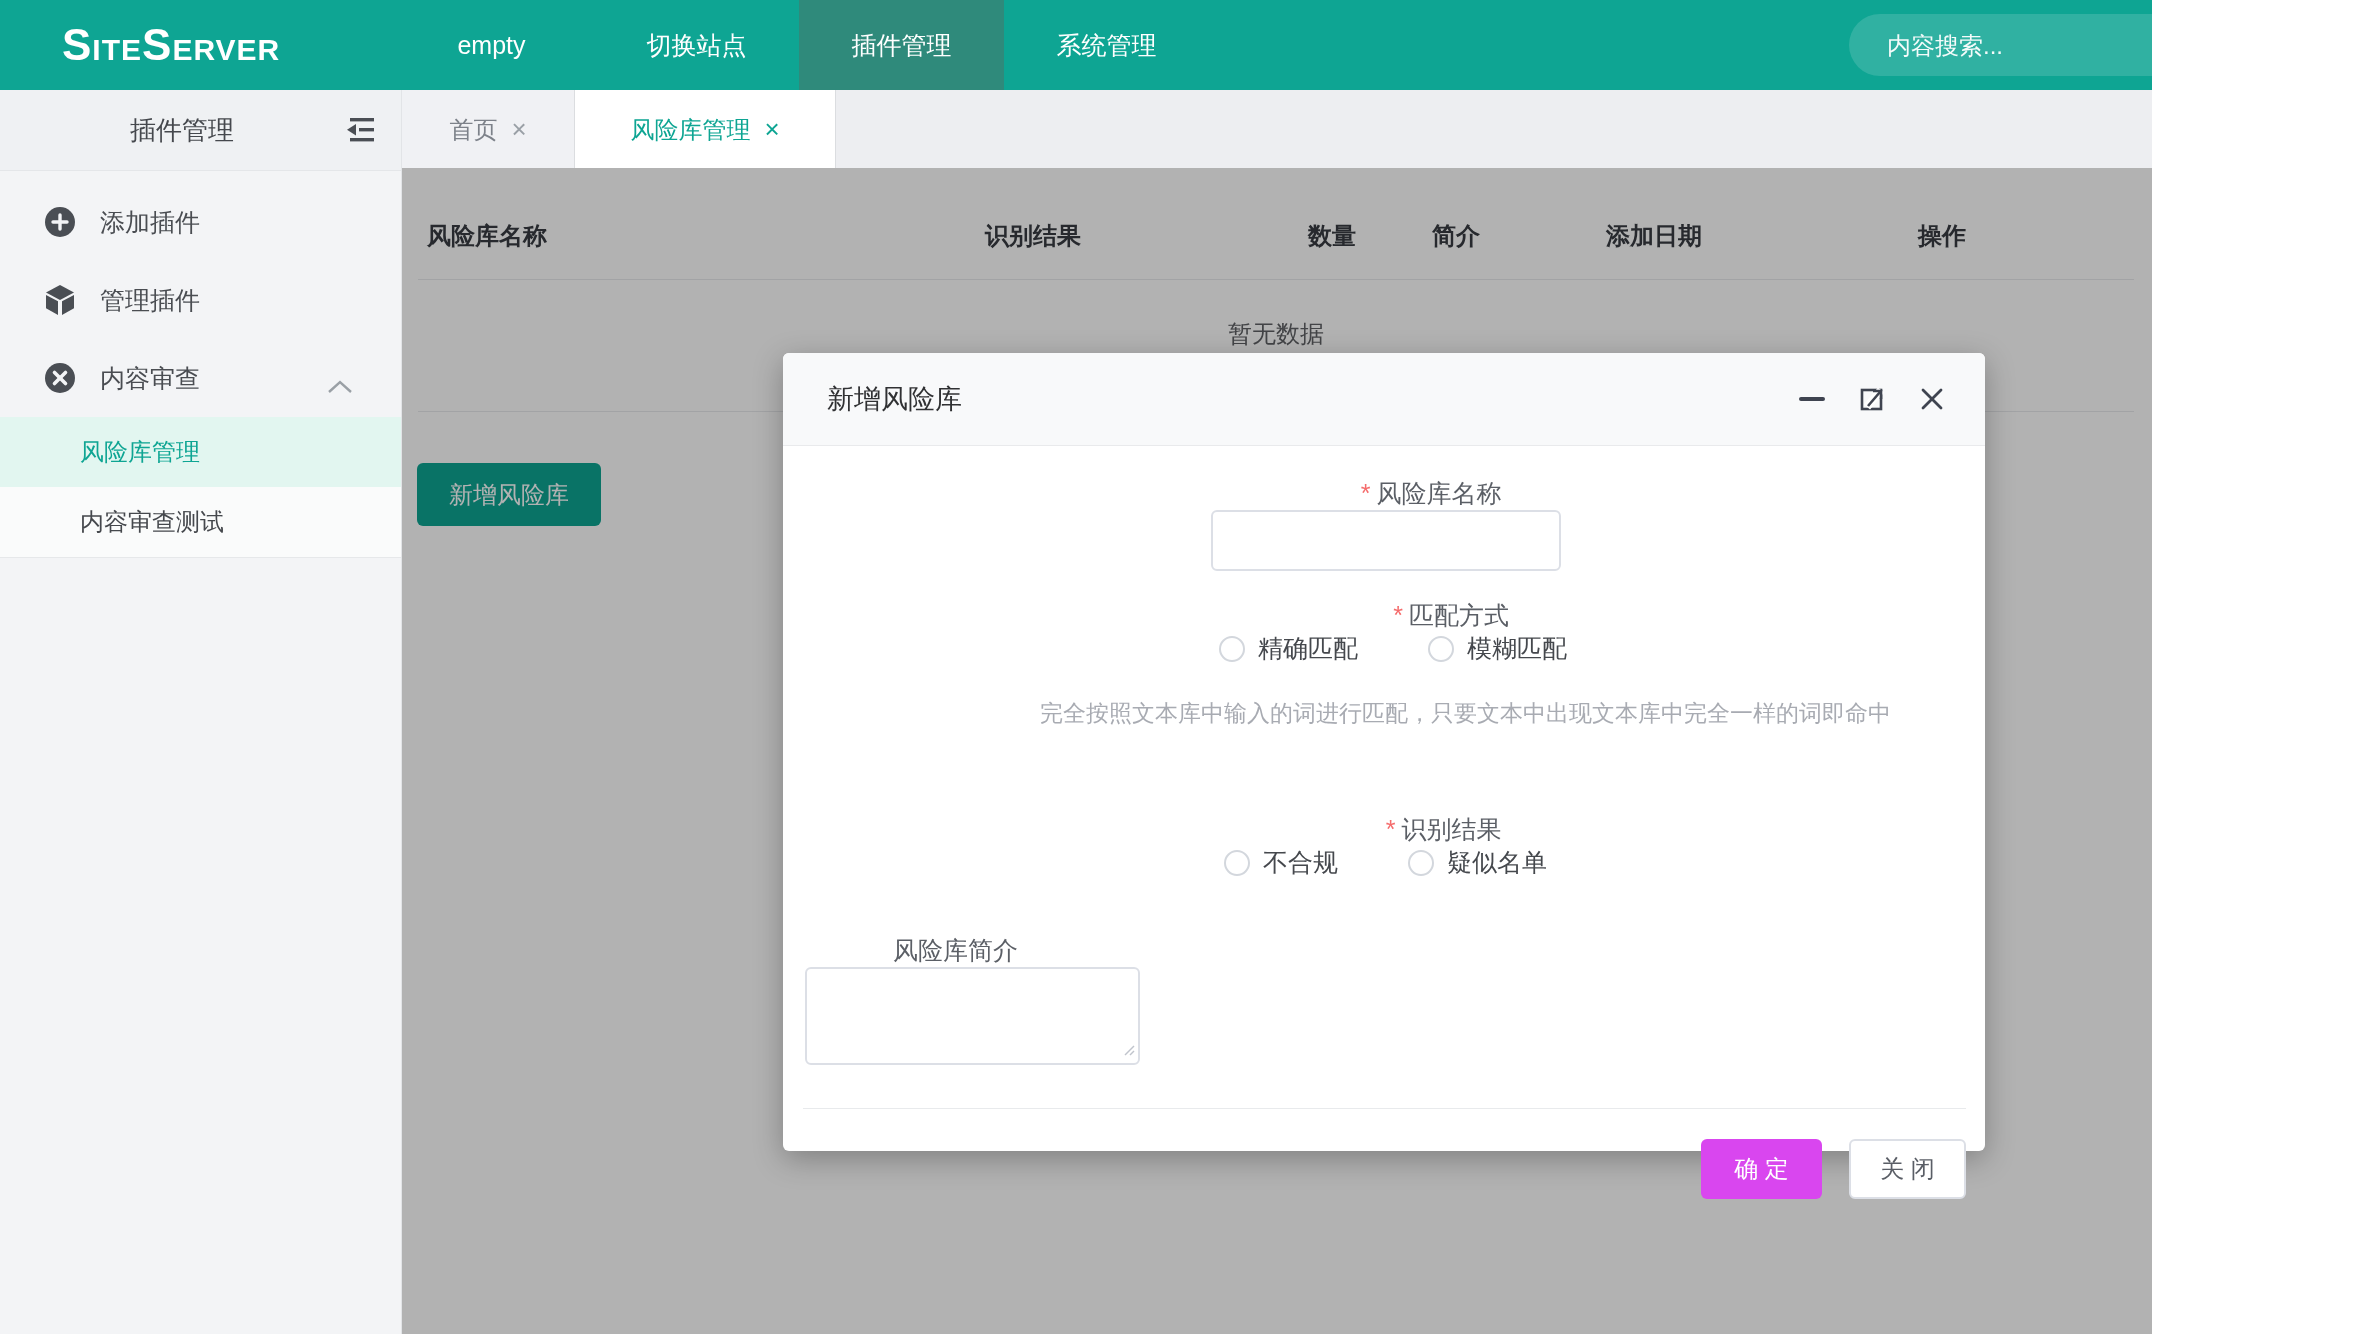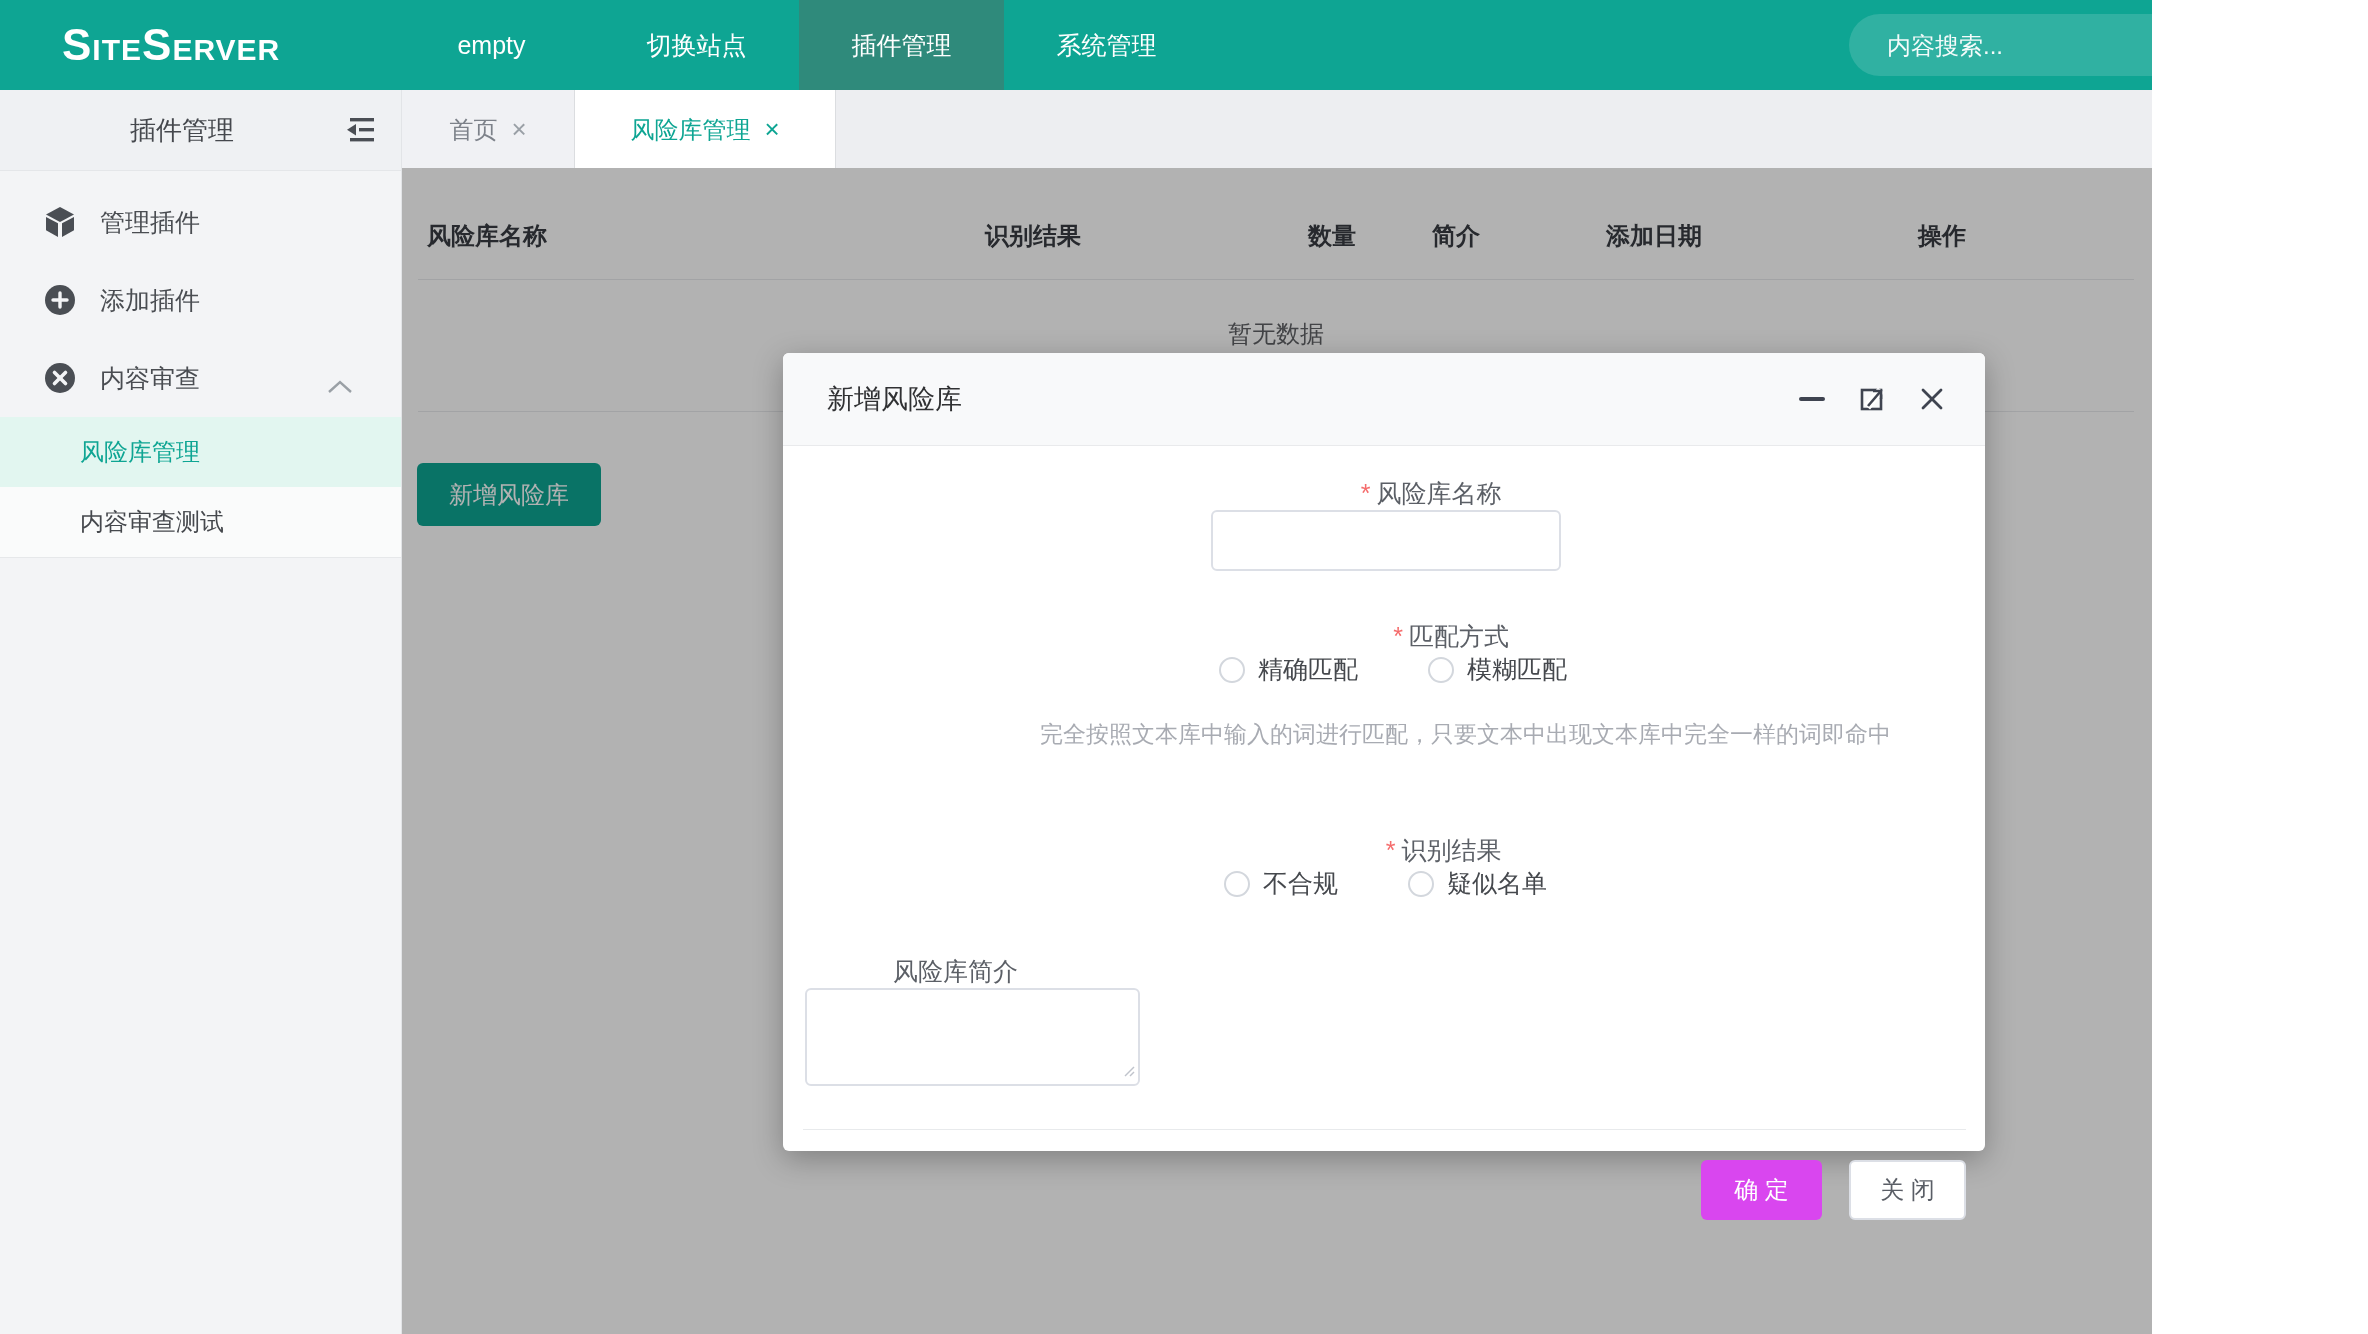--- a/index.html
+++ b/index.html
@@ -76,21 +76,21 @@
   .mtool{width:34px;height:34px;display:flex;align-items:center;justify-content:center;cursor:pointer;}
   .minus-bar{width:26px;height:4px;background:#3f4450;border-radius:2px;}
 
   .form-row{display:flex;align-items:center;flex-direction:column;}
   .form-label{width:235px;text-align:right;font-size:25px;color:#5b5f66;flex:0 0 auto;white-space:nowrap;}
   .req{color:#f56c6c;margin-right:6px;font-size:25px;}
   .fld{flex:1;margin-left:22px;margin-right:19px;}
   .row-name{margin-top:31px;}
   .text-input{width:100%;height:61px;box-sizing:border-box;border:2px solid #dcdfe6;border-radius:6px;
     font-size:24px;padding:0 18px;font-family:inherit;outline:none;}
-  .row-radio{margin-top:49px;padding-left:15px;}
+  .row-radio{margin-top:28px;padding-left:15px;}
   .row-radio2{margin-top:87px;}
   .radio-group{display:flex;align-items:center;}
   .radio{display:flex;align-items:center;cursor:pointer;}
   .radio + .radio{margin-left:70px;}
   .radio-dot{width:22px;height:22px;border:2px solid #d3d7dd;border-radius:50%;background:#fff;margin-right:13px;flex:0 0 auto;}
   .radio-label{font-size:25px;color:#45484d;}
   .help-text{margin:36px 19px 0 257px;font-size:23px;color:#a8abb2;line-height:1.1;}
   .row-desc{margin-top:55px;align-items:flex-start;}
   .textarea-wrap{position:relative;flex:1;margin-left:22px;margin-right:19px;}
   .textarea{width:100%;height:98px;box-sizing:border-box;border:2px solid #dcdfe6;border-radius:6px;
@@ -145,36 +145,36 @@
             <rect x="16" y="14" width="15" height="3.4" fill="#4a4e54"></rect>
             <rect x="7" y="24" width="24" height="3.4" fill="#4a4e54"></rect>
             <polygon points="4,15.7 13,10 13,21.5" fill="#4a4e54"></polygon>
           </svg>
         </span>
       </div>
       <div class="sb-items">
         <div class="sb-item">
           <span class="icn">
             <svg width="36" height="36" viewBox="0 0 36 36">
+              <circle cx="18" cy="18" r="15" fill="#4a4e54"></circle>
+              <line x1="11" y1="18" x2="25" y2="18" stroke="#f3f4f6" stroke-width="3.4" stroke-linecap="round"></line>
+              <line x1="18" y1="11" x2="18" y2="25" stroke="#f3f4f6" stroke-width="3.4" stroke-linecap="round"></line>
+            </svg>
+          </span>
+          <span>添加插件</span>
+        </div>
+        <div class="sb-item">
+          <span class="icn">
+            <svg width="36" height="36" viewBox="0 0 36 36">
               <polygon points="18,3 32,10.5 18,18 4,10.5" fill="#4a4e54"></polygon>
               <polygon points="4,13 16,19.3 16,33 4,26.3" fill="#4a4e54"></polygon>
               <polygon points="32,13 20,19.3 20,33 32,26.3" fill="#4a4e54"></polygon>
             </svg>
           </span>
           <span>管理插件</span>
-        </div>
-        <div class="sb-item">
-          <span class="icn">
-            <svg width="36" height="36" viewBox="0 0 36 36">
-              <circle cx="18" cy="18" r="15" fill="#4a4e54"></circle>
-              <line x1="11" y1="18" x2="25" y2="18" stroke="#f3f4f6" stroke-width="3.4" stroke-linecap="round"></line>
-              <line x1="18" y1="11" x2="18" y2="25" stroke="#f3f4f6" stroke-width="3.4" stroke-linecap="round"></line>
-            </svg>
-          </span>
-          <span>添加插件</span>
         </div>
         <div class="sb-item">
           <span class="icn">
             <svg width="36" height="36" viewBox="0 0 36 36">
               <circle cx="18" cy="18" r="15" fill="#4a4e54"></circle>
               <line x1="12.5" y1="12.5" x2="23.5" y2="23.5" stroke="#f3f4f6" stroke-width="3.6" stroke-linecap="round"></line>
               <line x1="23.5" y1="12.5" x2="12.5" y2="23.5" stroke="#f3f4f6" stroke-width="3.6" stroke-linecap="round"></line>
             </svg>
           </span>
           <span>内容审查</span>

